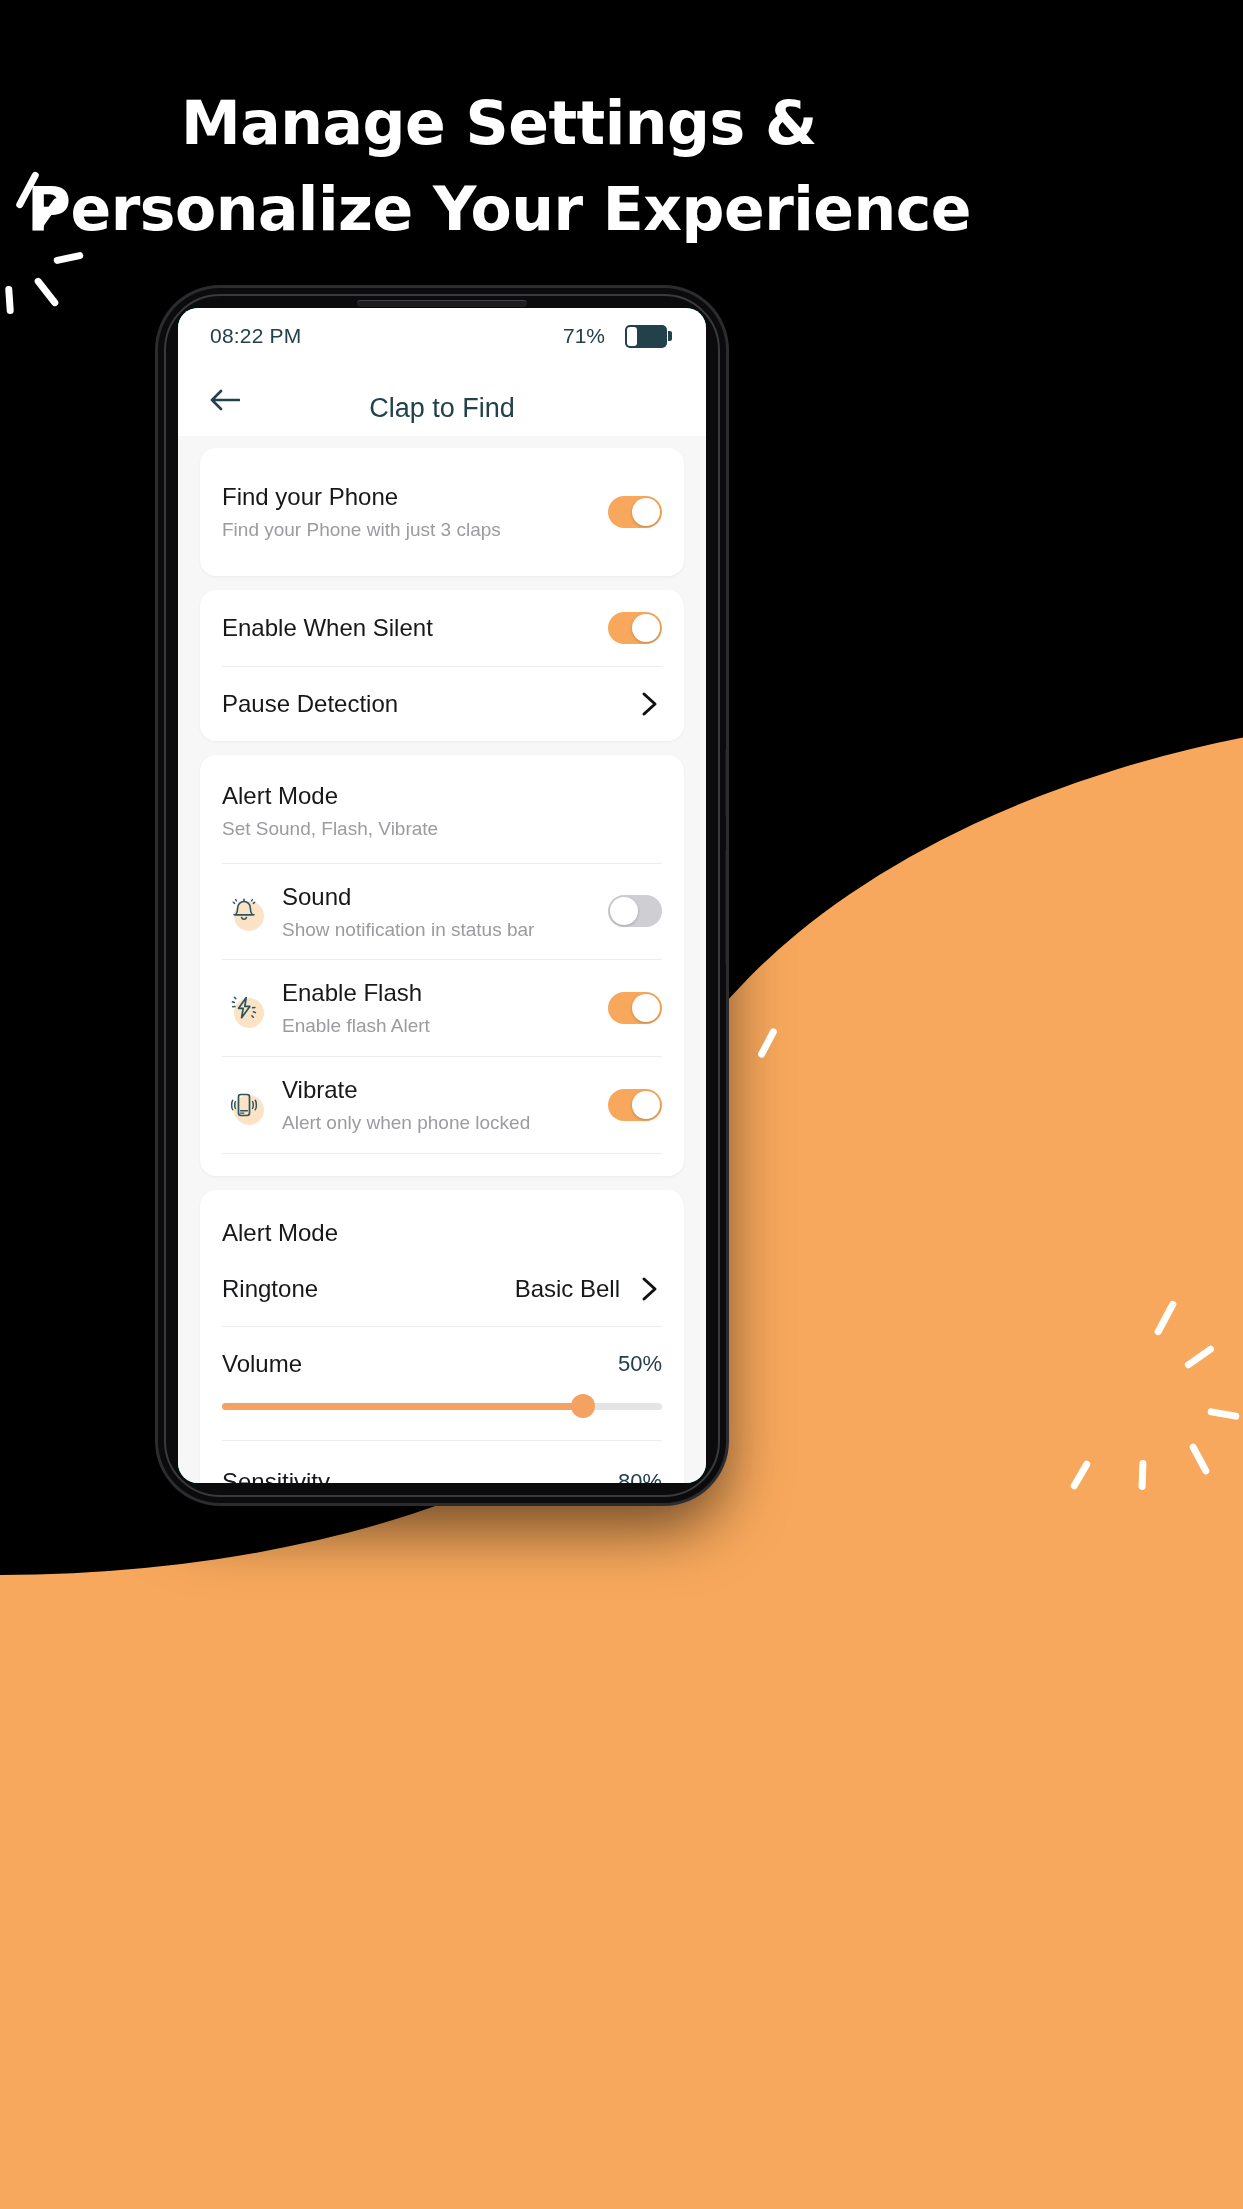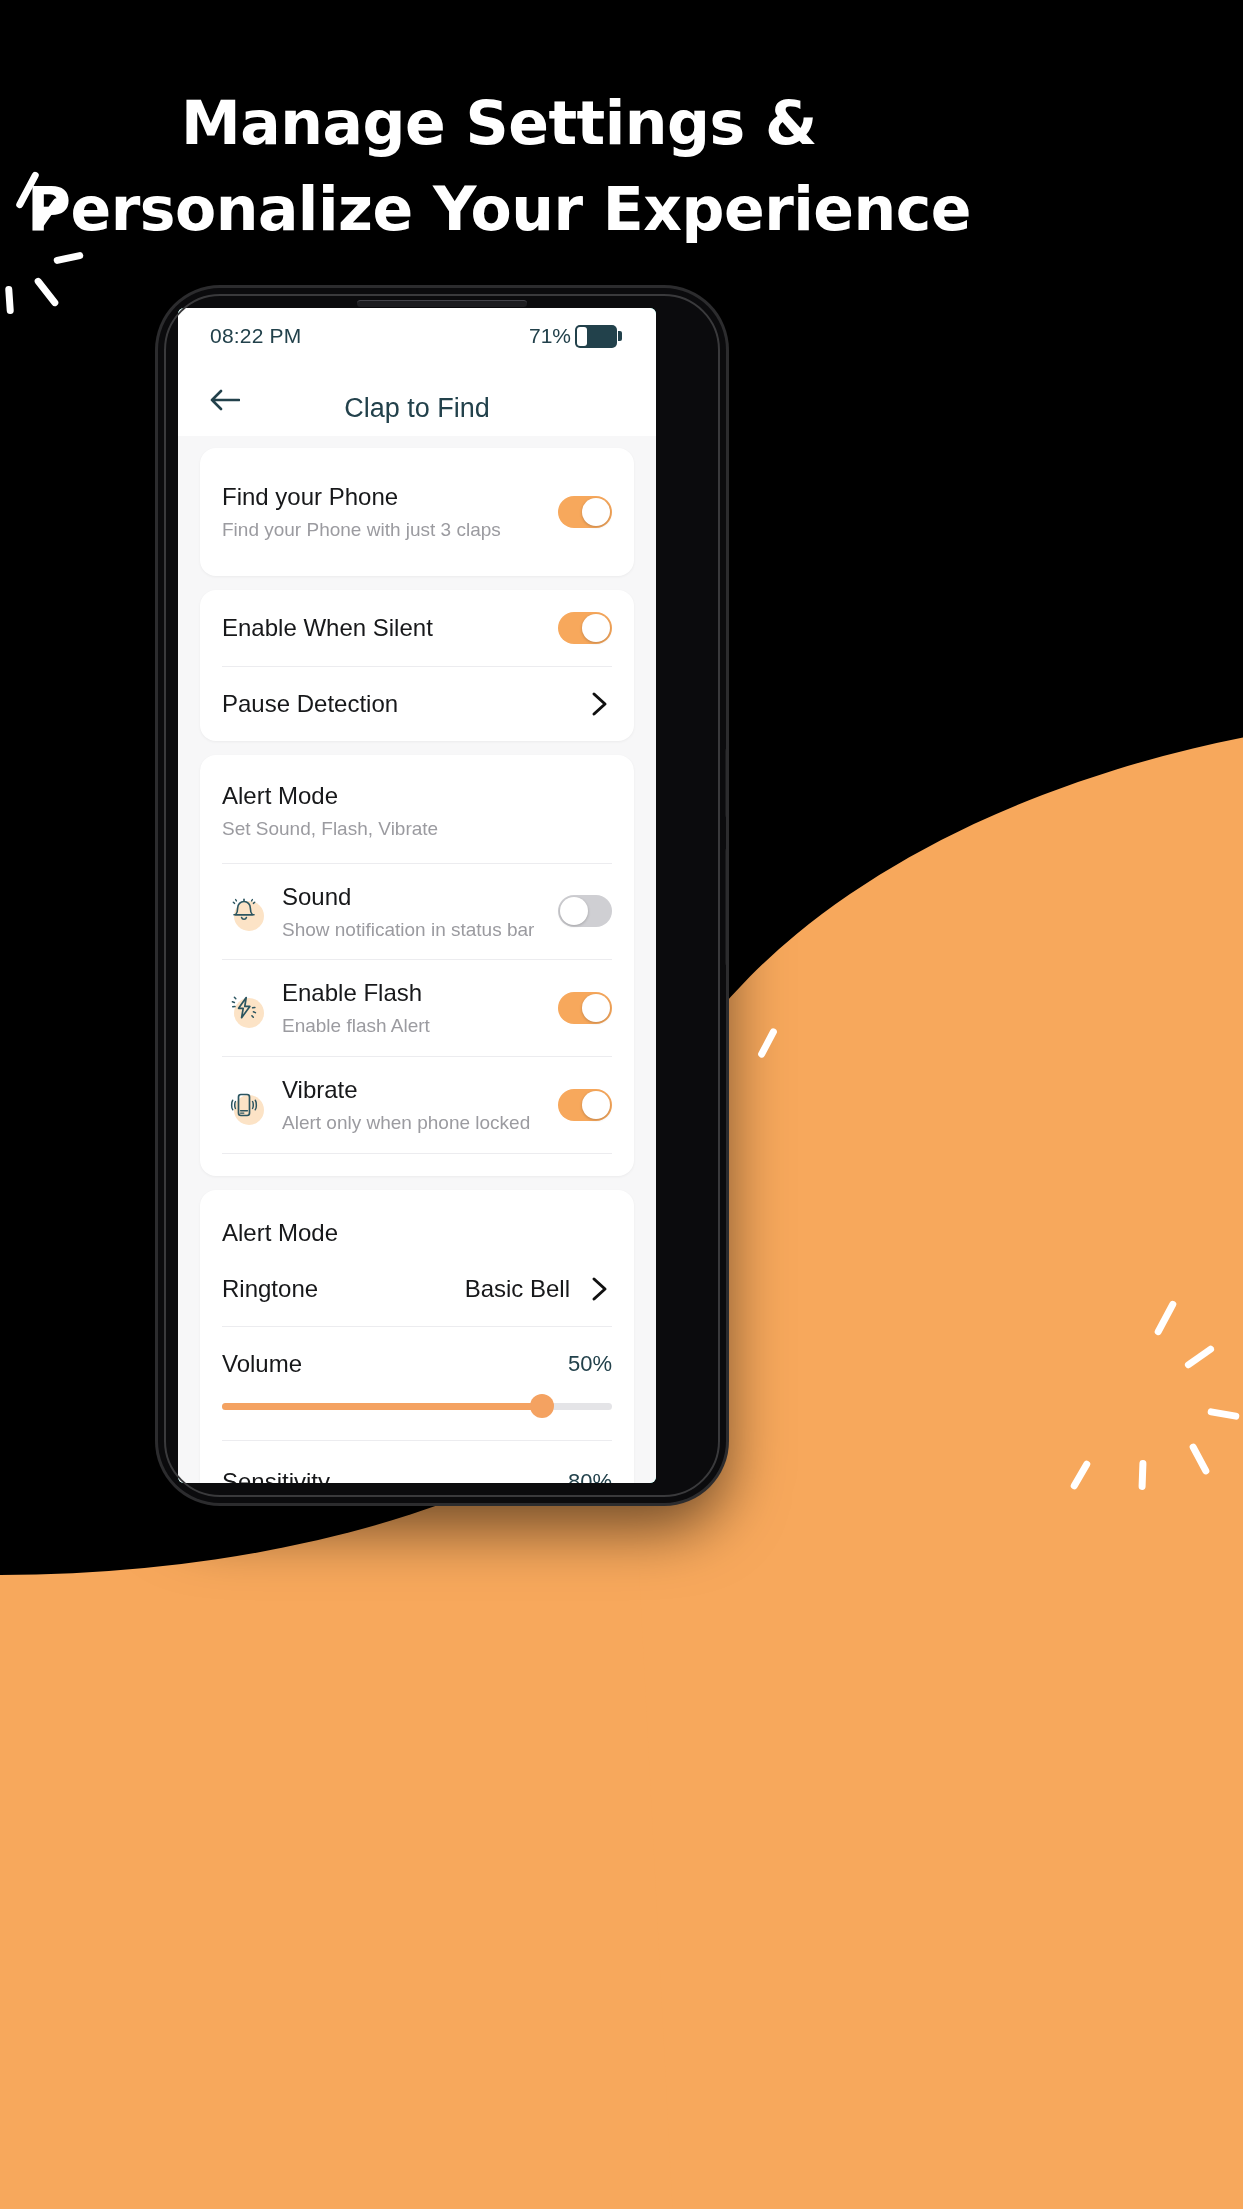--- a/index.html
+++ b/index.html
@@ -79,36 +79,36 @@
   }
   .phone-btn {
     position: absolute; right: -5px; background: #1a1a1c;
     width: 6px; border-radius: 3px; z-index: 12;
   }
   .btn-a { top: 460px; height: 70px; }
   .btn-b { top: 560px; height: 118px; }
 
   .screen {
     position: absolute; left: 20px; top: 20px;
-    width: 478px; height: 1175px;
+    width: 528px; height: 1175px;
     background: #5eead4;
-    border-radius: 6px;
+    border-radius: 20px;
     overflow: hidden;
     z-index: 2;
   }
 
   
   .statusbar {
     height: 56px; display: flex; align-items: center;
     justify-content: space-between;
     padding: 0 34px 0 32px;
     background: #ffffff;
   }
   .status-time { font-size: 21px; color: #22414b; letter-spacing: 0.2px; }
-  .status-right { display: flex; align-items: center; gap: 4px; }
+  .status-right { display: flex; align-items: center; gap: 20px; }
   .status-batt-text { font-size: 21px; color: #22414b; }
   .batt-icon { display: flex; align-items: center; }
   .batt-body {
     width: 42px; height: 23px; border-radius: 5px;
     background: #22414b; position: relative;
   }
   .batt-tip {
     width: 4px; height: 10px; background: #22414b;
     border-radius: 0 2px 2px 0; margin-left: 1px;
   }

